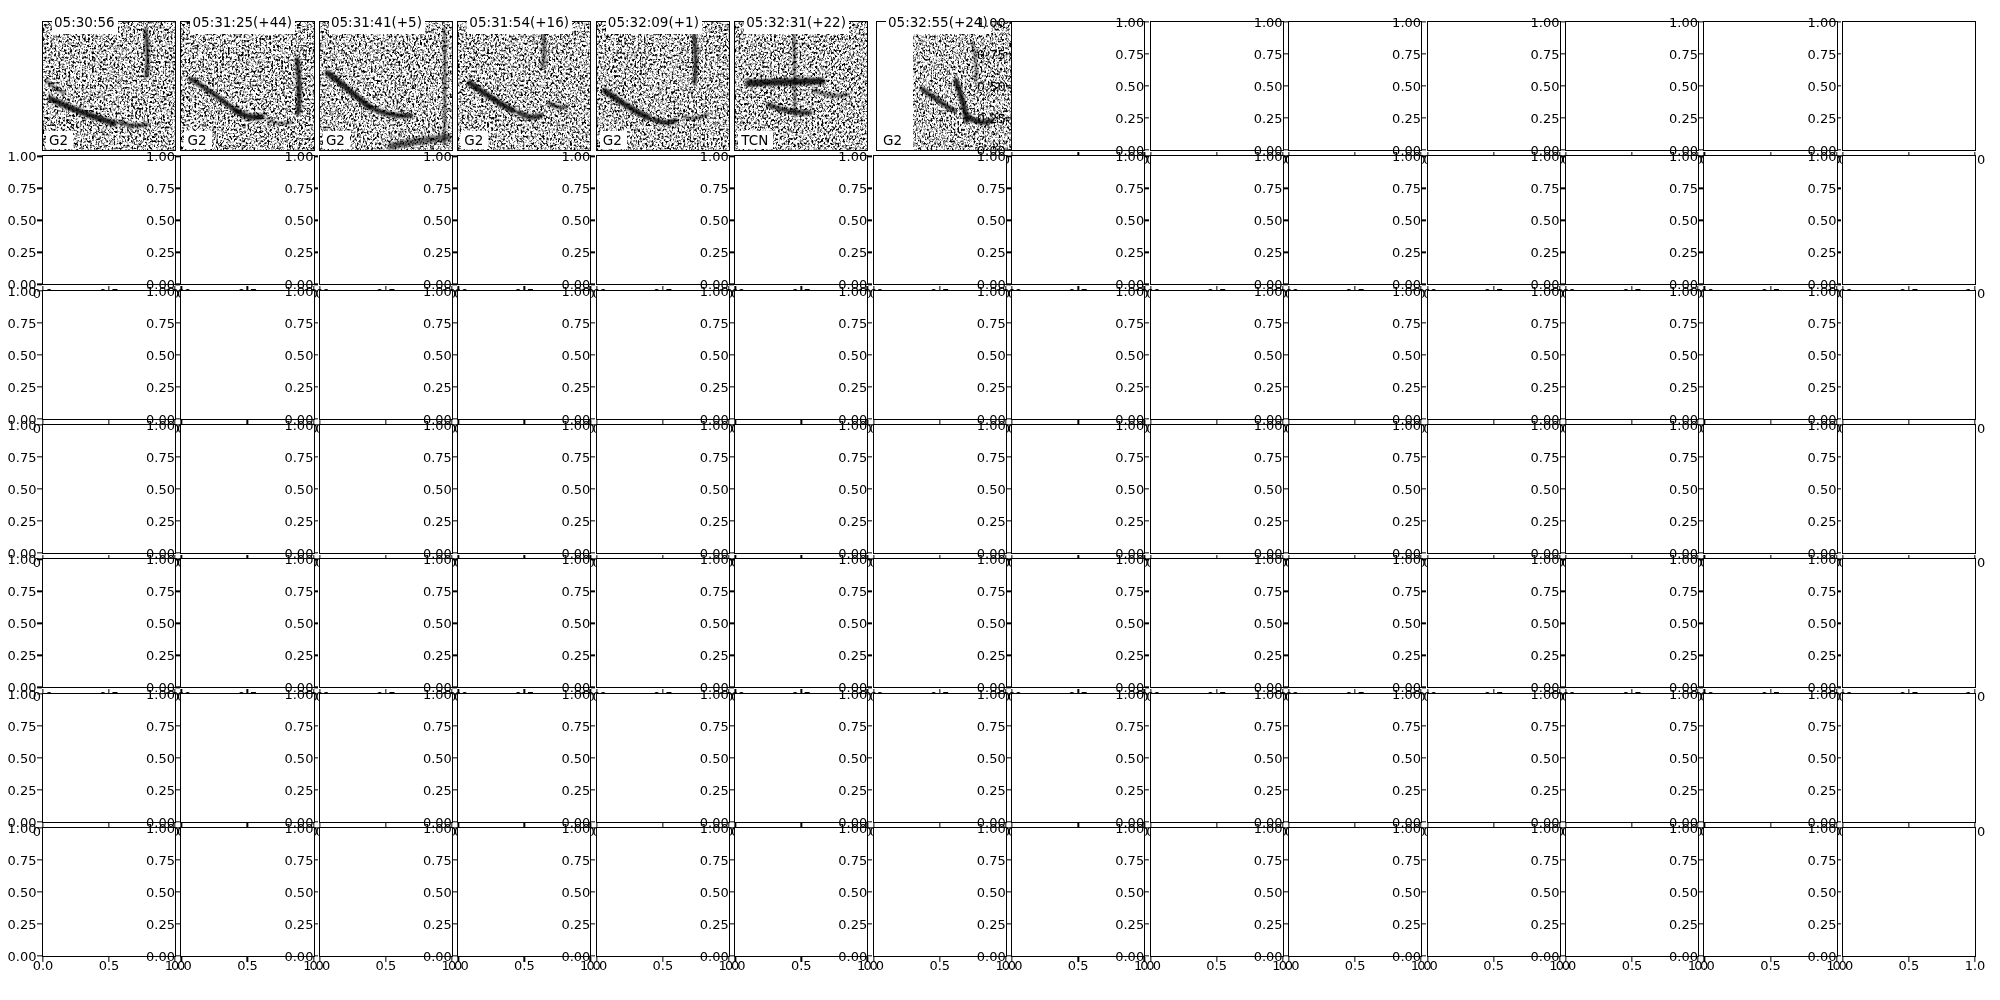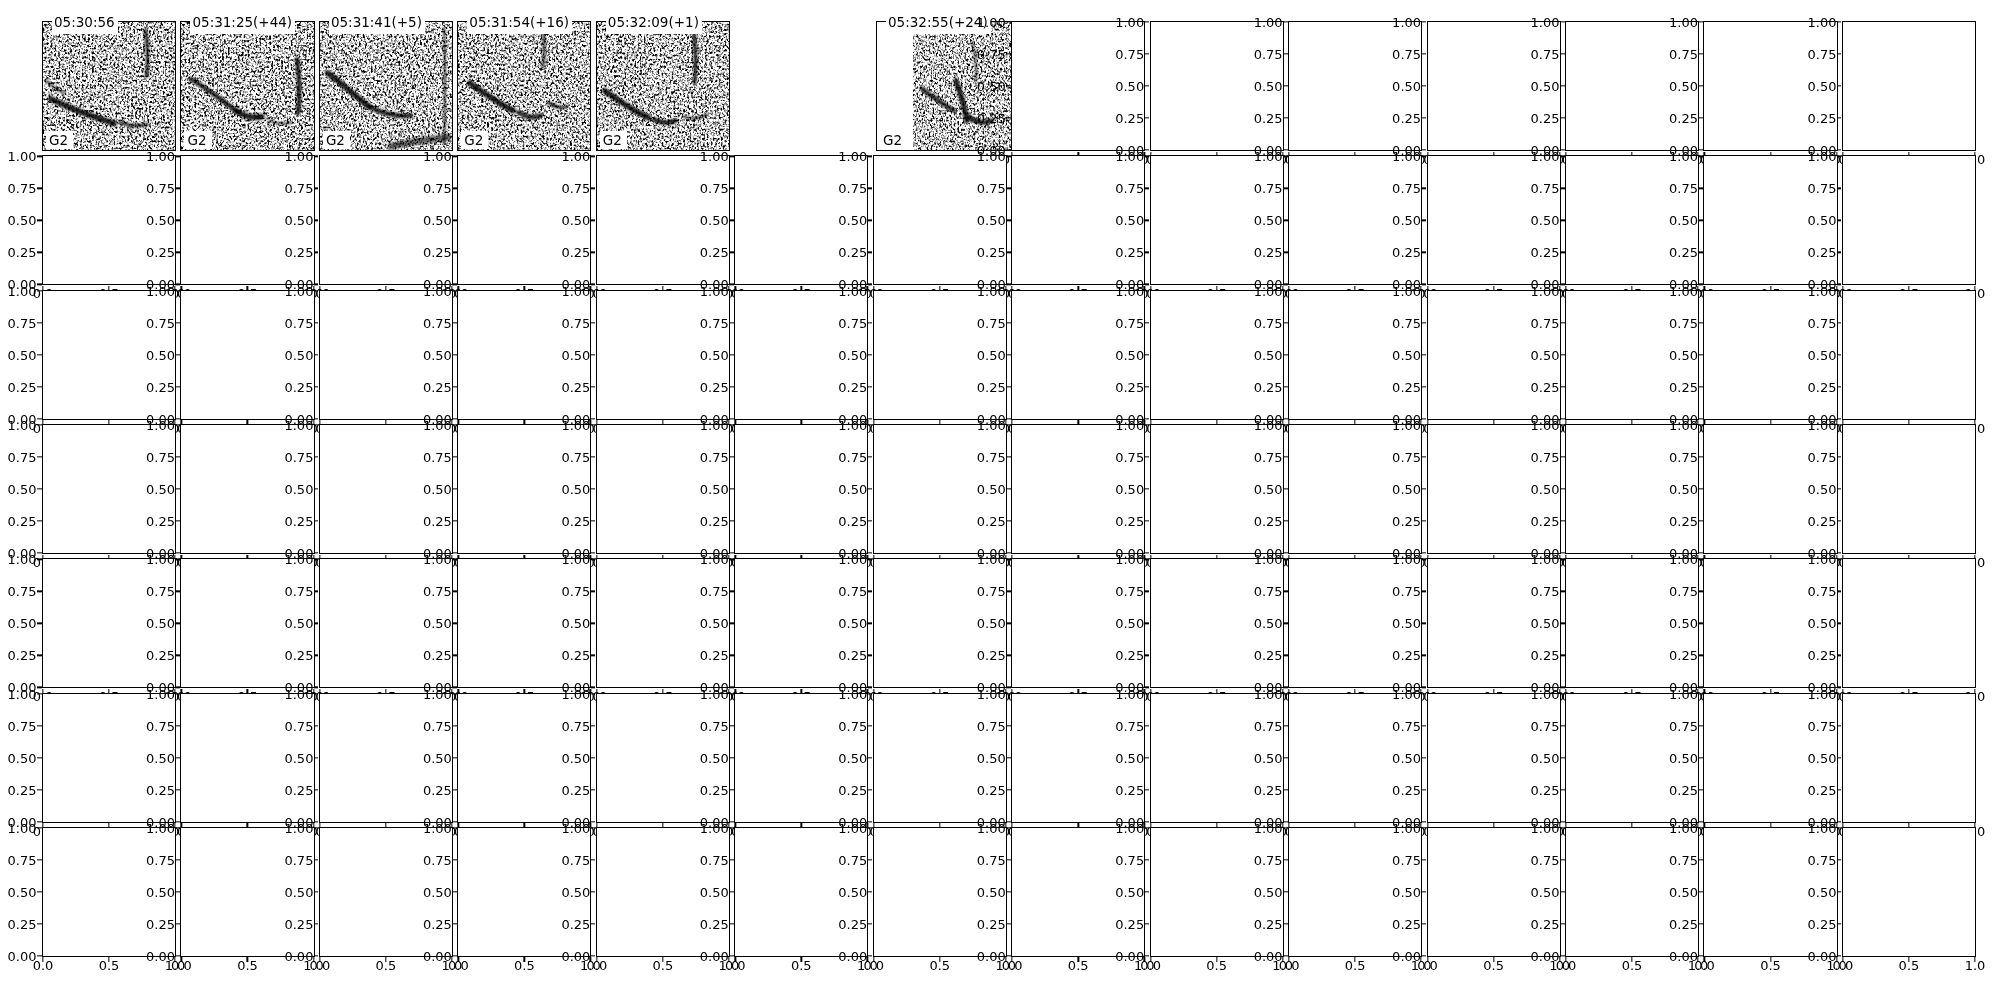--- a/index.html
+++ b/index.html
@@ -179,20 +179,34 @@
         <g filter="url(#streak-blur)" fill="none" stroke="#000000" stroke-linecap="round">
           <path d="M8,70 C22,80 36,90 52,97" stroke-width="6" opacity="0.85"></path>
           <path d="M58,99 C66,103 74,103 80,100" stroke-width="5" opacity="0.8"></path>
           <path d="M98,6 C100,24 101,44 99,62" stroke-width="4" opacity="0.8"></path>
           <path d="M88,96 C96,99 104,98 112,94" stroke-width="3" opacity="0.65"></path>
         </g>
       </svg>
       <span class="frame-title">05:32:09(+1)</span>
       <span class="frame-label">G2</span>
     </div>
+    <div class="cell img-cell" style="left: 734.286px; top: 21px; width: 134.057px; height: 130.029px;">
+      <svg viewBox="0 0 134 130" preserveAspectRatio="none">
+        <rect width="134" height="130" fill="#ffffff"></rect>
+        <rect width="134" height="130" filter="url(#nz5)"></rect>
+        <g filter="url(#streak-blur)" fill="none" stroke="#000000" stroke-linecap="round">
+          <path d="M14,62 L88,60" stroke-width="7" opacity="0.85"></path>
+          <path d="M60,12 L61,96" stroke-width="2.5" opacity="0.7"></path>
+          <path d="M34,84 C48,90 62,93 76,92" stroke-width="5" opacity="0.75"></path>
+          <path d="M80,70 C92,74 104,76 114,74" stroke-width="4" opacity="0.55"></path>
+        </g>
+      </svg>
+      <span class="frame-title">05:32:31(+22)</span>
+      <span class="frame-label">TCN</span>
+    </div>
     <div class="cell img-cell" style="left: 876px; top: 21px; width: 158px; height: 130.029px; padding-left: 36px;">
       <svg viewBox="0 0 134 130" preserveAspectRatio="none">
         <rect width="134" height="130" fill="#ffffff"></rect>
         <rect width="134" height="130" filter="url(#nz6)"></rect>
         <g filter="url(#streak-blur)" fill="none" stroke="#000000" stroke-linecap="round">
           <path d="M10,68 C22,76 34,84 46,90" stroke-width="5" opacity="0.8"></path>
           <path d="M48,60 C54,74 58,88 60,100" stroke-width="6" opacity="0.85"></path>
           <path d="M62,96 C70,102 80,104 88,100" stroke-width="5" opacity="0.8"></path>
           <path d="M66,20 C70,34 72,48 70,60" stroke-width="3" opacity="0.6"></path>
         </g>

